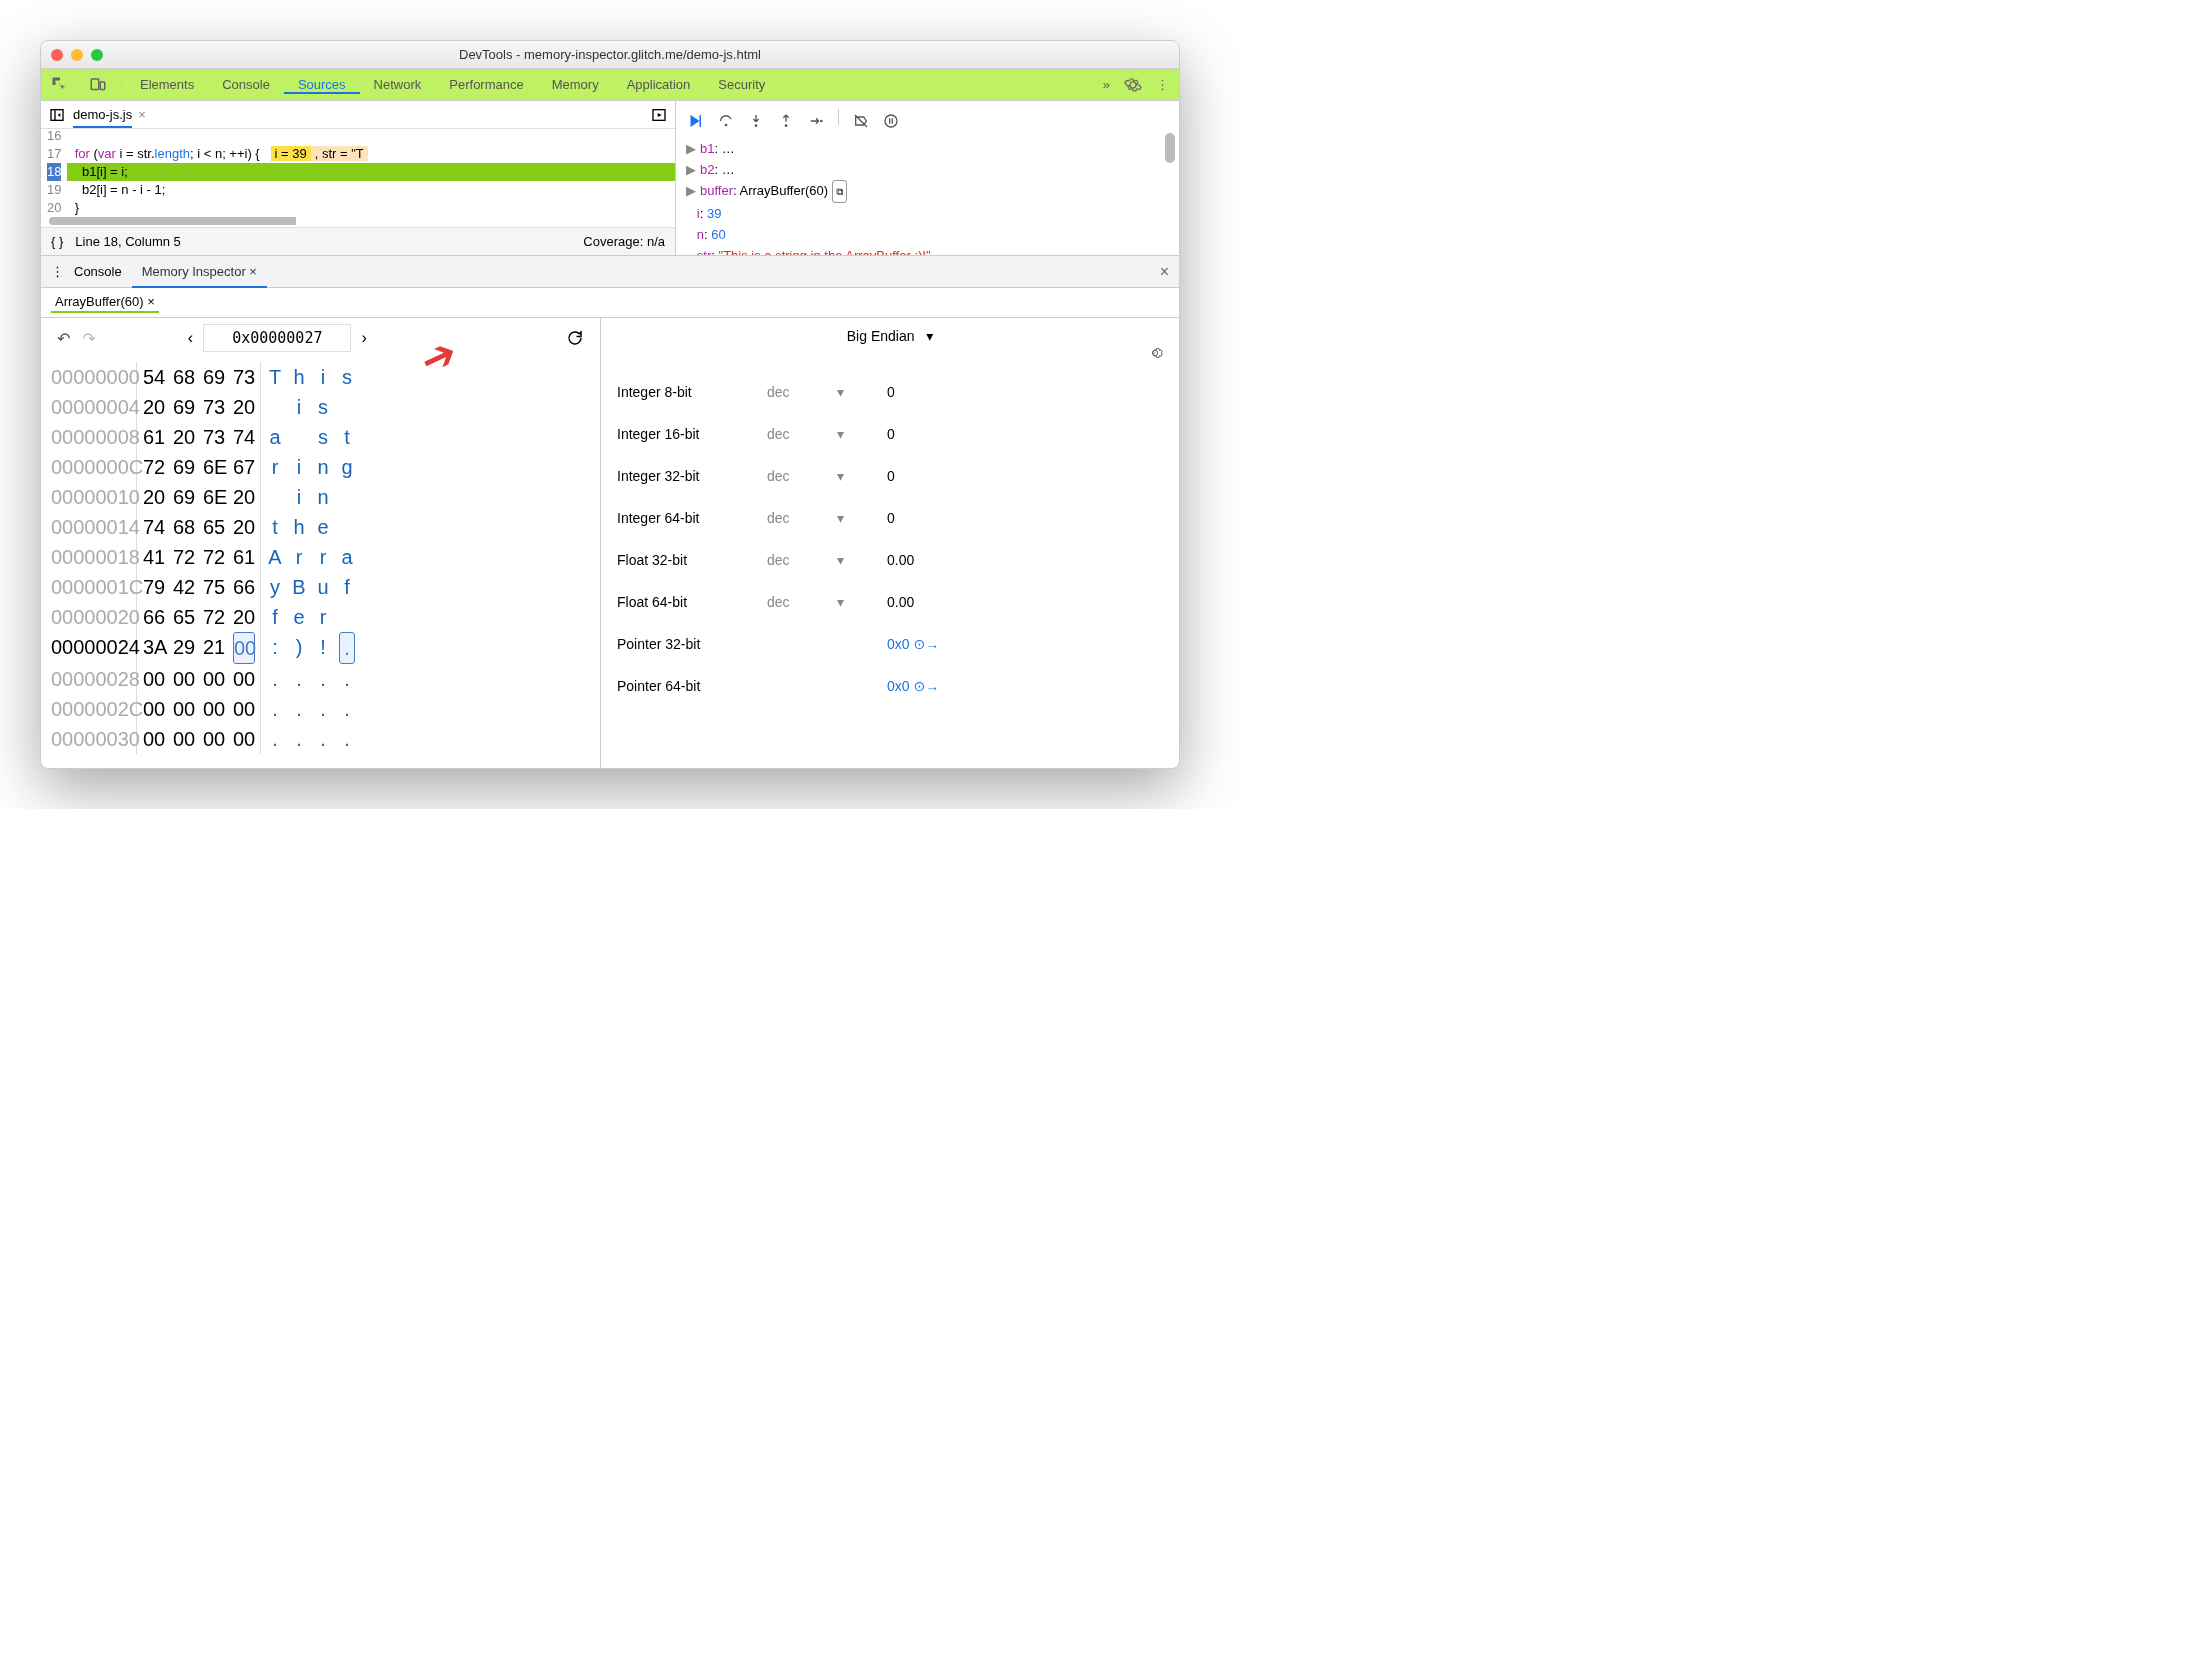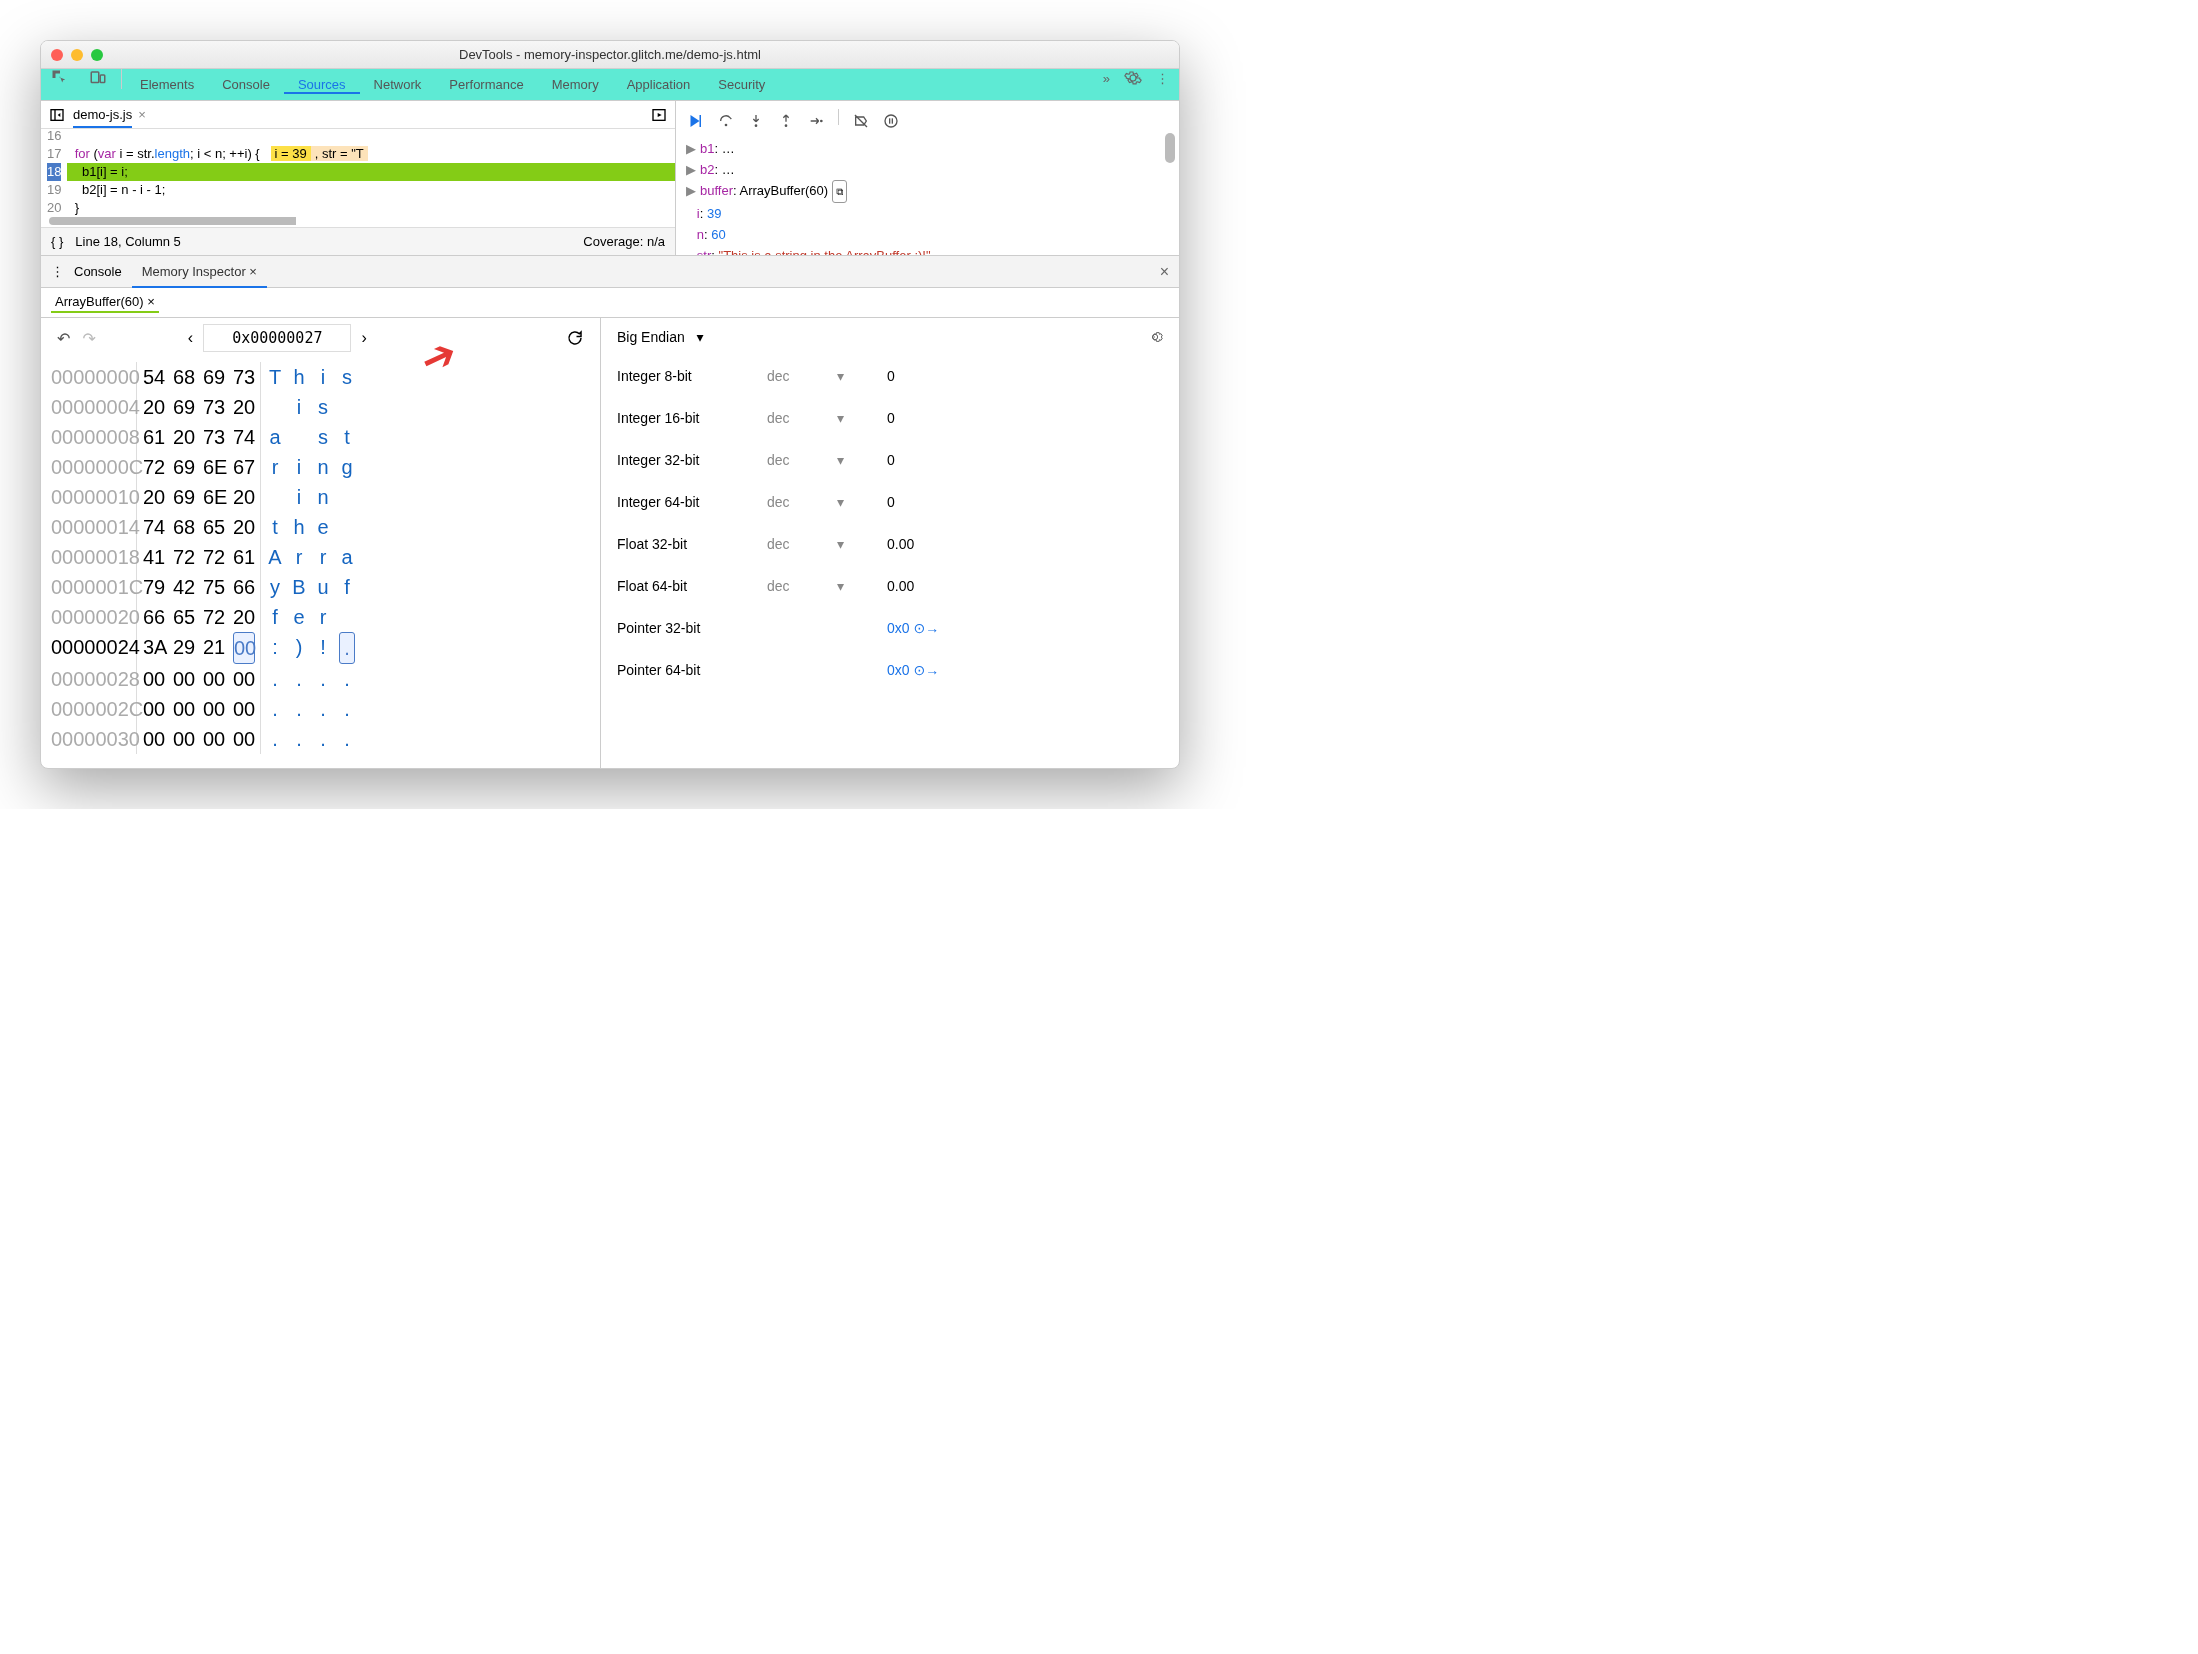--- a/index.html
+++ b/index.html
@@ -2,21 +2,21 @@
 <html><head>
 <meta charset="utf-8">
 <style>
 * { margin:0; padding:0; box-sizing:border-box; font-family:-apple-system,BlinkMacSystemFont,"Segoe UI",sans-serif; }
 body { background:#fff; padding:40px; }
 .window { width:1140px; border-radius:8px; overflow:hidden; box-shadow:0 20px 60px rgba(0,0,0,.35); background:#fff; border:1px solid #ccc; }
 .titlebar { height:28px; background:linear-gradient(#f6f6f6,#e8e8e8); display:flex; align-items:center; padding:0 10px; border-bottom:1px solid #d0d0d0; position:relative; }
 .dots { display:flex; gap:8px; }
 .dot { width:12px; height:12px; border-radius:50%; }
 .title { position:absolute; left:0; right:0; text-align:center; font-size:13px; color:#333; }
-.tabs { display:flex; align-items:flex-start; height:32px; border-bottom:1px solid #ccc; background:#5eead4; font-size:13px; color:#555; }
+.tabs { display:flex; align-items:center; height:32px; border-bottom:1px solid #ccc; background:#bef264; font-size:13px; color:#555; }
 .tabs .ic { padding:0 10px; color:#666; }
 .tab { padding:0 14px; height:32px; line-height:32px; cursor:pointer; }
 .tab.active { color:#1a73e8; border-bottom:2px solid #1a73e8; }
 .tabs .right { margin-left:auto; display:flex; align-items:center; gap:14px; padding-right:10px; color:#666; }
 .row2 { display:flex; border-bottom:1px solid #ccc; height:155px; }
 .source-pane { width:635px; display:flex; flex-direction:column; border-right:1px solid #ccc; }
 .src-head { height:28px; display:flex; align-items:center; padding:0 8px; font-size:13px; border-bottom:1px solid #ddd;justify-content:space-between; }
 .src-head .fn { margin-left:8px; border-bottom:2px solid #1a73e8; padding-bottom:4px; margin-bottom:-5px; }
 .src-head .x { margin-left:6px; color:#888; }
 .src-head .play { margin-left:auto; }
@@ -55,21 +55,21 @@
 .hr { display:flex; }
 .addr { width:86px; color:#aaa; border-right:1px solid #ddd; padding-right:6px; }
 .addr.sel { color:#000; font-weight:400; }
 .hexb { width:124px; padding:0 6px; display:flex; gap:8px; border-right:1px solid #ddd; }
 .hexb span { display:inline-block; width:22px; text-align:center; }
 .ascii { padding:0 6px; display:flex; gap:8px; color:#1565c0; }
 .ascii span { display:inline-block; width:16px; text-align:center; }
 .selbyte { border:1px solid #4a7bc7; border-radius:3px; color:#4a7bc7; background:#eaf1ff; }
 .arrow-annotation { position:absolute; top:14px; left:380px; color:#e53935; font-size:42px; transform:rotate(-25deg); }
 .valpane { flex:1; padding:10px 16px; font-size:14px; }
-.valhead { display:flex; align-items:center; margin-bottom:10px; }
+.valhead { display:flex; align-items:center; margin-bottom:10px;flex-direction:column; }
 .valhead .g { margin-left:auto; color:#666; }
 .valrow { display:flex; align-items:center; height:42px; }
 .vlabel { width:150px; }
 .vsel { width:70px; color:#888; }
 .vdrop { width:50px; color:#888; }
 .vv { }
 .link { color:#1a73e8; }
 svg.ic16 { width:16px; height:16px; fill:currentColor; vertical-align:middle; }
 svg.ic18 { width:18px; height:18px; fill:currentColor; vertical-align:middle; }
 </style>

